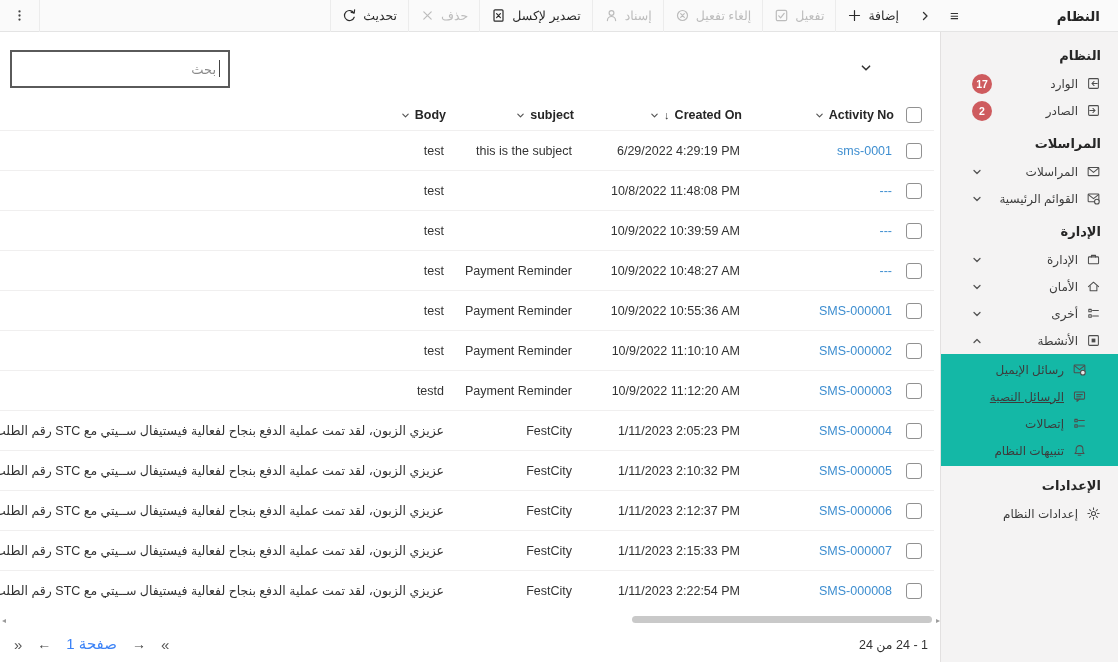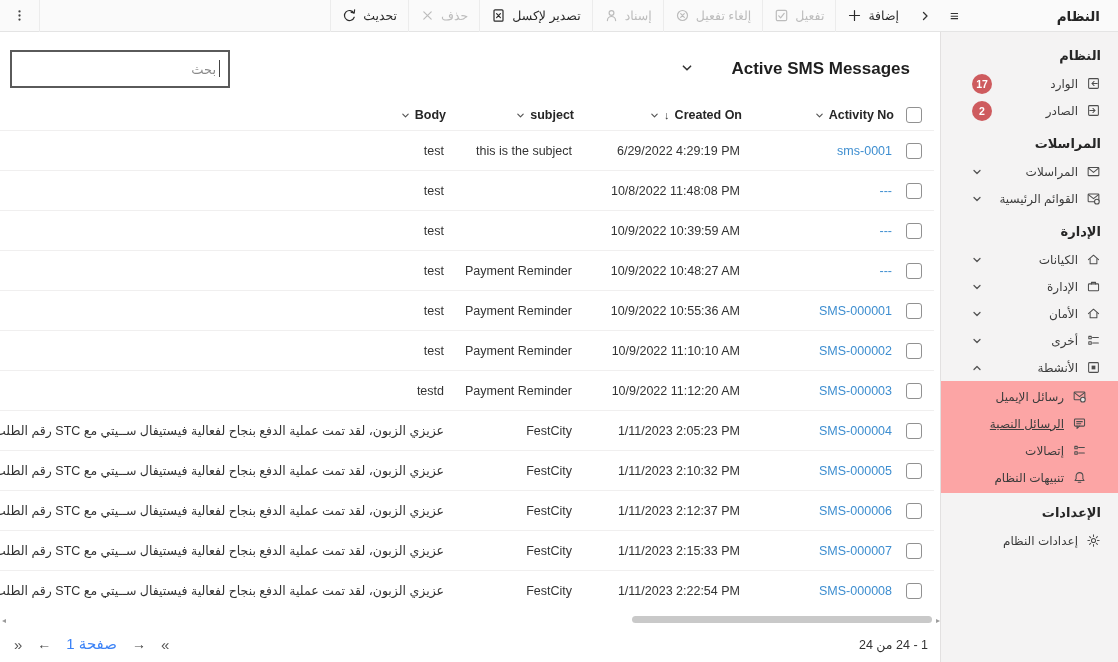--- a/index.html
+++ b/index.html
@@ -40,21 +40,21 @@
   .sec-header { font-weight:bold; font-size:13px; color:#262626;
     padding:12px 17px 7px; }
   .s-item { height:27px; display:flex; align-items:center; gap:8px;
     padding:0 17px 0 9px; cursor:pointer; }
   .s-item .lbl { white-space:nowrap; }
   .s-item svg.ic { width:15px; height:15px; stroke:#4d4d4d; stroke-width:1.1; flex:none; }
   .s-item .end { margin-inline-start:auto; display:flex; align-items:center; color:#555;padding-left:22px; }
   .badge { min-width:20px; height:20px; padding:0 4px; border-radius:50%;
     background:#ce5b5e; color:#fff; font-size:10.5px; font-weight:bold;
     display:flex; align-items:center; justify-content:center; }
-  .submenu { background:#fca5a5; padding:2px 0; }
+  .submenu { background:#14b8a6; padding:2px 0; }
   .submenu .s-item { padding-right:31px; }
   .submenu .s-item.selected .lbl { text-decoration:underline; }
 
   
   .content { flex:1; min-width:0; display:flex; flex-direction:column; background:#fff; }
   .view-header { height:68px; flex:none; display:flex; align-items:center;
     padding:6px 30px 0 10px; }
   .view-title { font-size:17px; font-weight:bold; color:#1f1f1f; cursor:pointer; }
   .view-chev { margin-right:38px; color:#333; cursor:pointer; }
   .search-wrap { margin-inline-start:auto; position:relative; }
@@ -222,32 +222,20 @@
         <span class="end">
             <svg class="chev" viewBox="0 0 10 10">
               <polyline points="2,3.5 5,6.5 8,3.5"></polyline>
             </svg>
           </span>
       </div>
 
       <div class="sec-header">الإدارة</div>
       <div class="s-item">
         <svg class="ic" viewBox="0 0 16 16">
-            <path d="M2.6 8.2 8 3.4l5.4 4.8"></path>
-            <path d="M4.4 7.2v5.4h7.2V7.2"></path>
-          </svg>
-        <span class="lbl">الكيانات</span>
-        <span class="end">
-            <svg class="chev" viewBox="0 0 10 10">
-              <polyline points="2,3.5 5,6.5 8,3.5"></polyline>
-            </svg>
-          </span>
-      </div>
-      <div class="s-item">
-        <svg class="ic" viewBox="0 0 16 16">
             <rect x="2.6" y="5.2" width="10.8" height="7.4" rx="0.8"></rect>
             <path d="M5.8 5.2V3.6h4.4v1.6"></path>
           </svg>
         <span class="lbl">الإدارة</span>
         <span class="end">
             <svg class="chev" viewBox="0 0 10 10">
               <polyline points="2,3.5 5,6.5 8,3.5"></polyline>
             </svg>
           </span>
       </div>
@@ -331,21 +319,20 @@
             <circle cx="8" cy="8" r="2.2"></circle>
             <path d="M12.2 8H14M8 12.2V14M3.8 8H2M8 3.8V2M11 11l1.2 1.2M5 11l-1.2 1.2M5 5 3.8 3.8M11 5l1.2-1.2"></path>
           </svg>
         <span class="lbl">إعدادات النظام</span>
       </div>
     </aside>
 
     <section class="content">
 
       <div class="view-header">
-        <span class="view-title">Active SMS Messages</span>
         <span class="view-chev">
           <svg class="chev" viewBox="0 0 10 10" style="width:12px;height:12px">
               <polyline points="2,3.5 5,6.5 8,3.5"></polyline>
             </svg>
         </span>
         <span class="search-wrap">
           <input class="search-input" type="text" placeholder="بحث" style="">
           <span class="fake-caret"></span>
         </span>
       </div>

